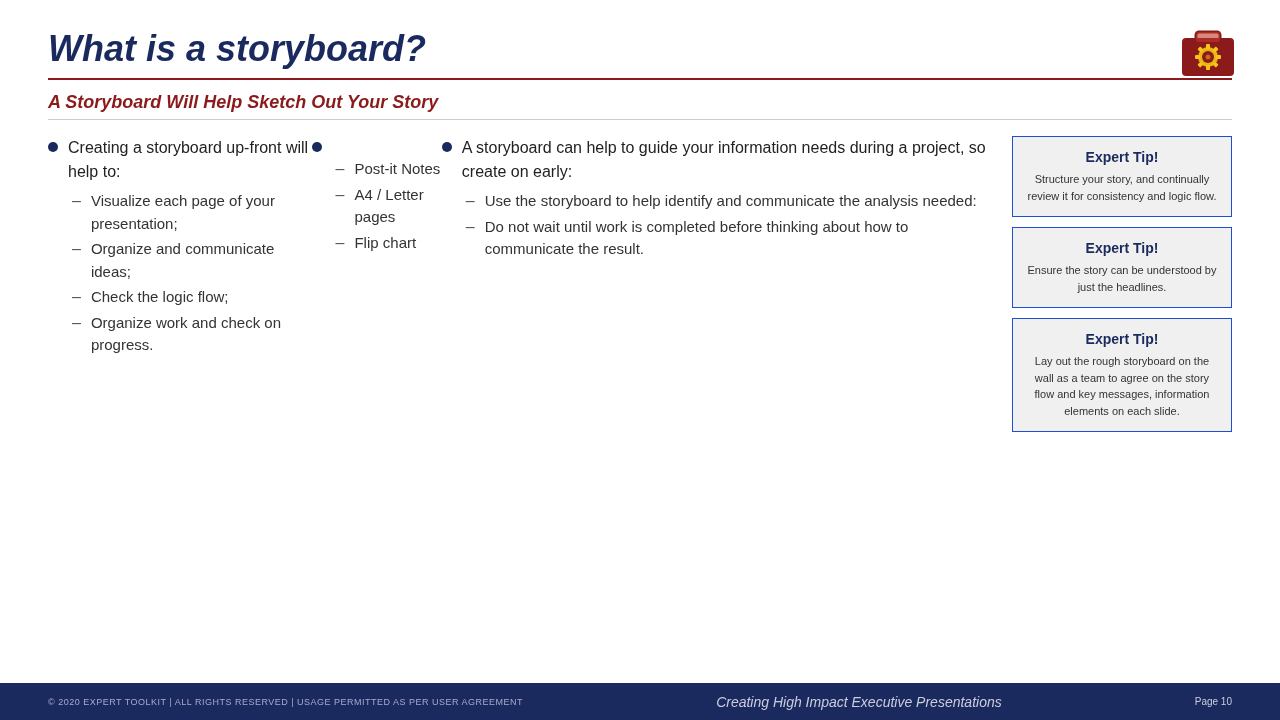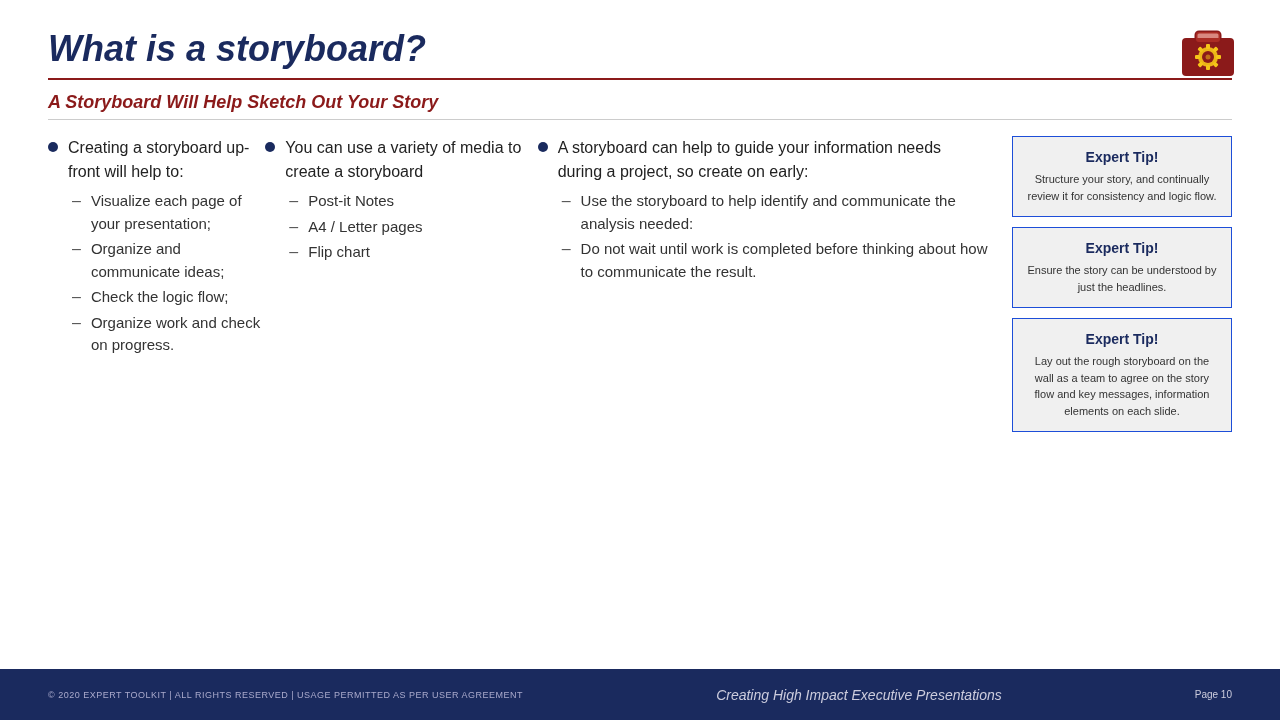--- a/index.html
+++ b/index.html
@@ -154,21 +154,21 @@
       right: 40px;
     }
 
     .logo-icon {
       width: 64px;
       height: 64px;
     }
 
     
     .footer {
-      height: 51px;
+      height: 37px;
       background: #1a2a5e;
       display: flex;
       align-items: center;
       justify-content: space-between;
       padding: 0 48px;
       flex-shrink: 0;
     }
 
     .footer-left {
       font-size: 9px;
@@ -246,21 +246,20 @@
           <div class="sub-item">
             <span class="sub-dash">–</span>
             <span class="sub-text">Organize work and check on progress.</span>
           </div>
         </div>
       </div>
 
       <div class="bullet-section">
         <div class="bullet-main">
           <div class="bullet-dot"></div>
-          <span class="bullet-main-text">You can use a variety of media to create a storyboard</span>
         </div>
         <div class="sub-list">
           <div class="sub-item">
             <span class="sub-dash">–</span>
             <span class="sub-text">Post-it Notes</span>
           </div>
           <div class="sub-item">
             <span class="sub-dash">–</span>
             <span class="sub-text">A4 / Letter pages</span>
           </div>

